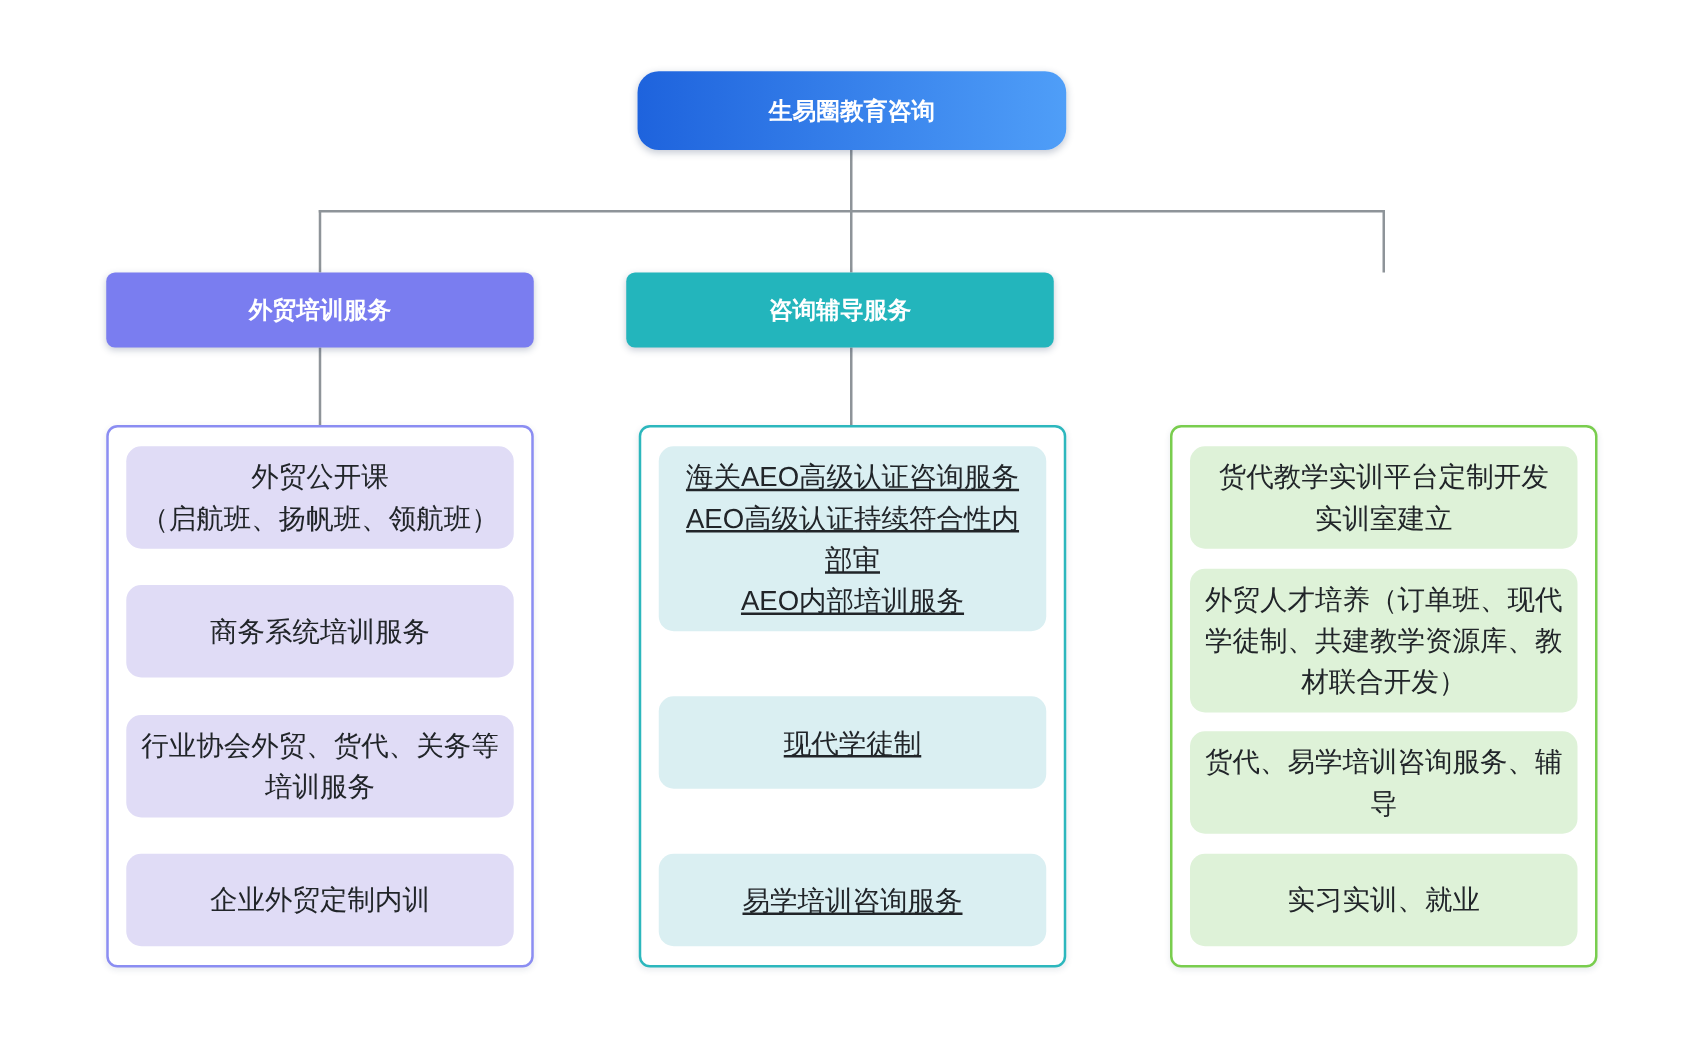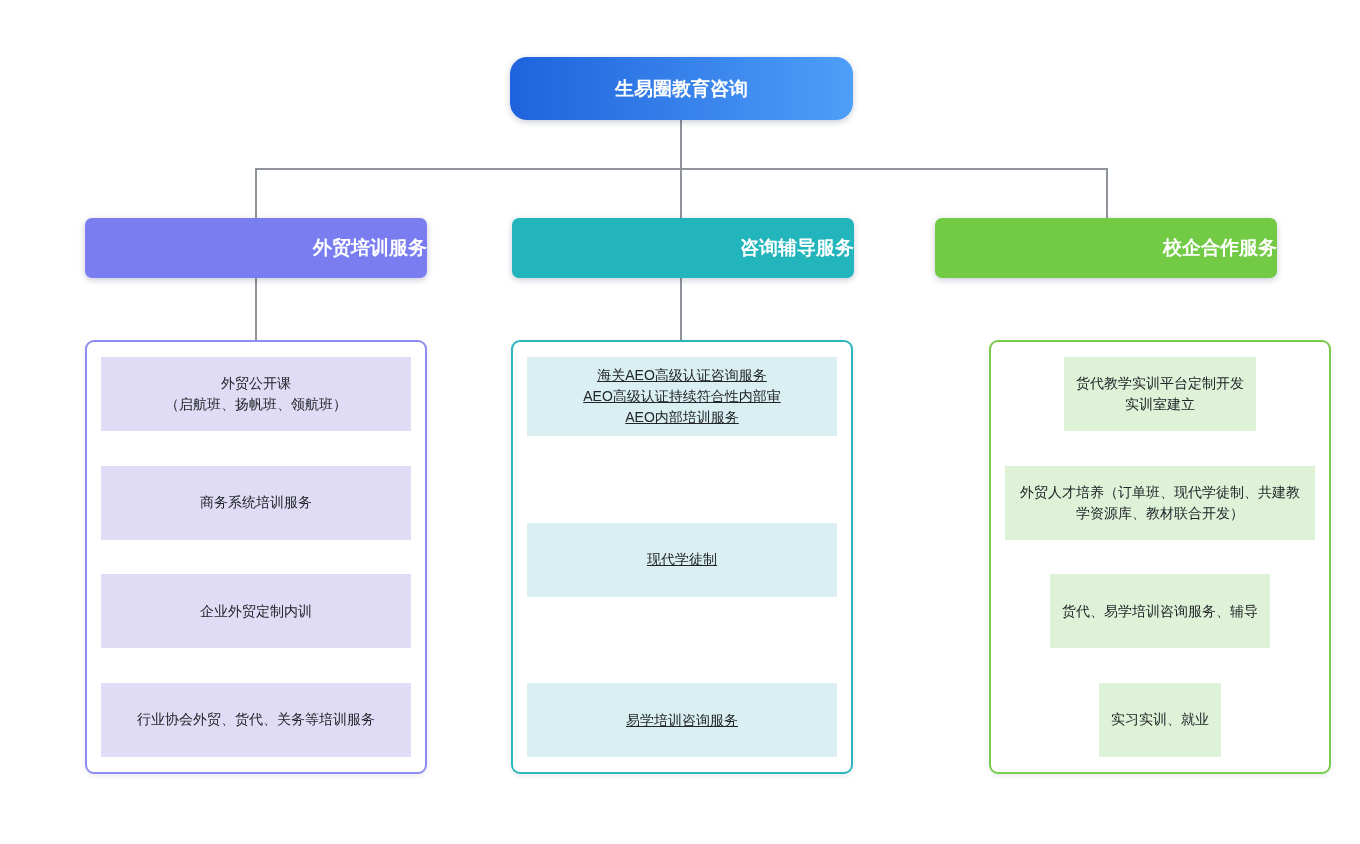--- a/index.html
+++ b/index.html
@@ -43,45 +43,45 @@
     font-weight:bold;font-size:19px;
     text-align:center;
     border-radius:7px;
     box-shadow:0 2px 6px rgba(30,50,90,.25);
   }
   .root-node{
     left:510px;top:57px;width:343px;height:63px;
     background:linear-gradient(90deg,var(--root-grad-start),var(--root-grad-end));
     border-radius:17px;
   }
-  .branch-header{top:218px;width:342px;height:60px;justify-content:flex-end;}
+  .branch-header{top:218px;width:342px;height:60px;}
   .bh-0{left:85px;background:var(--b0-main);}
-  .bh-1{left:512px;background:var(--b1-main);}
+  .bh-1{left:501px;background:var(--b1-main);}
   .bh-2{left:935px;background:var(--b2-main);}
 
   
   .panel{
     position:absolute;top:340px;width:342px;height:434px;
     border:2px solid;border-radius:9px;
     background:#fff;
     display:flex;flex-direction:column;justify-content:space-between;
     padding:15px 14px;
     box-shadow:0 2px 5px rgba(30,50,90,.10);
   }
   .panel-0{left:85px;border-color:var(--b0-border);}
   .panel-1{left:511px;border-color:var(--b1-border);}
-  .panel-2{left:989px;border-color:var(--b2-border);align-items:center;}
+  .panel-2{left:936px;border-color:var(--b2-border);}
 
   .item{
-    border-radius:0;
+    border-radius:12px;
     min-height:74px;
     display:flex;align-items:center;justify-content:center;
     text-align:center;
     padding:8px 12px;
-    font-size:14px;line-height:1.5;
+    font-size:22px;line-height:1.5;
     color:var(--item-text);
     white-space:pre-line;
   }
   .panel-0 .item{background:var(--b0-item);}
   .panel-1 .item{background:var(--b1-item);text-decoration:underline;}
   .panel-2 .item{background:var(--b2-item);}
 </style>
 </head>
 <body>
 
@@ -98,30 +98,27 @@
   <div class="node root-node">
     <span>生易圈教育咨询</span>
   </div>
 
   <div class="node branch-header bh-0">
     <span>外贸培训服务</span>
   </div>
   <div class="node branch-header bh-1">
     <span>咨询辅导服务</span>
   </div>
-  <div class="node branch-header bh-2">
-    <span>校企合作服务</span>
-  </div>
 
   <div class="panel panel-0">
     <div class="item">外贸公开课
 （启航班、扬帆班、领航班）</div>
     <div class="item">商务系统培训服务</div>
+    <div class="item">行业协会外贸、货代、关务等培训服务</div>
     <div class="item">企业外贸定制内训</div>
-    <div class="item">行业协会外贸、货代、关务等培训服务</div>
   </div>
 
   <div class="panel panel-1">
     <div class="item">海关AEO高级认证咨询服务
 AEO高级认证持续符合性内部审
 AEO内部培训服务</div>
     <div class="item">现代学徒制</div>
     <div class="item">易学培训咨询服务</div>
   </div>
 

